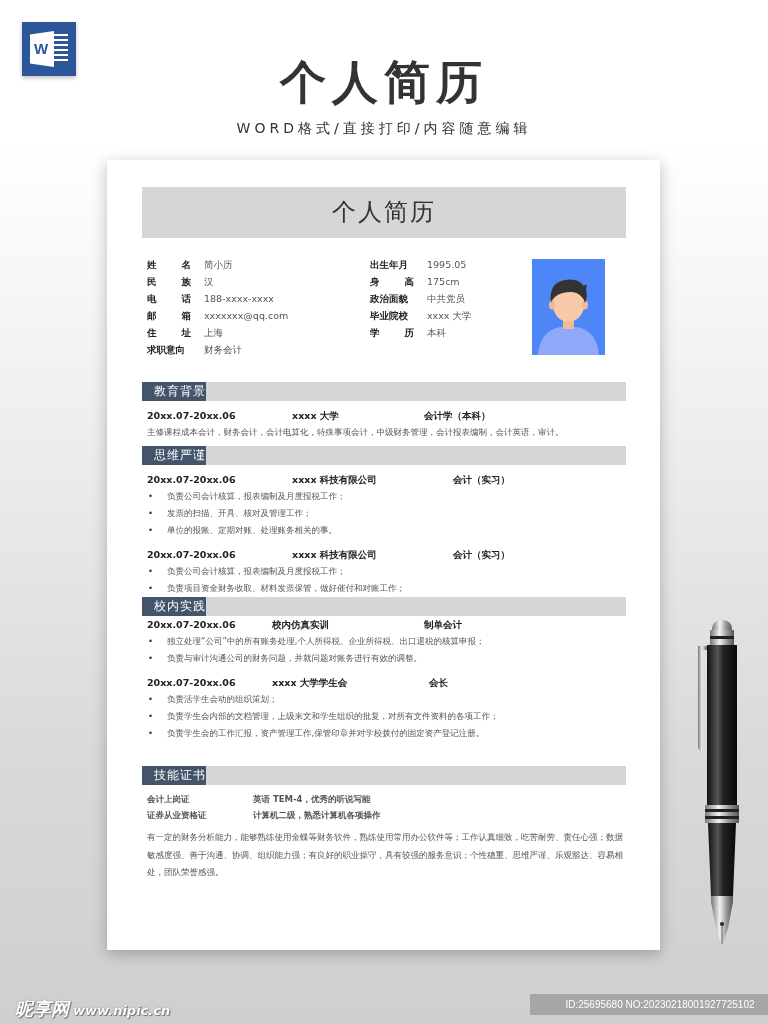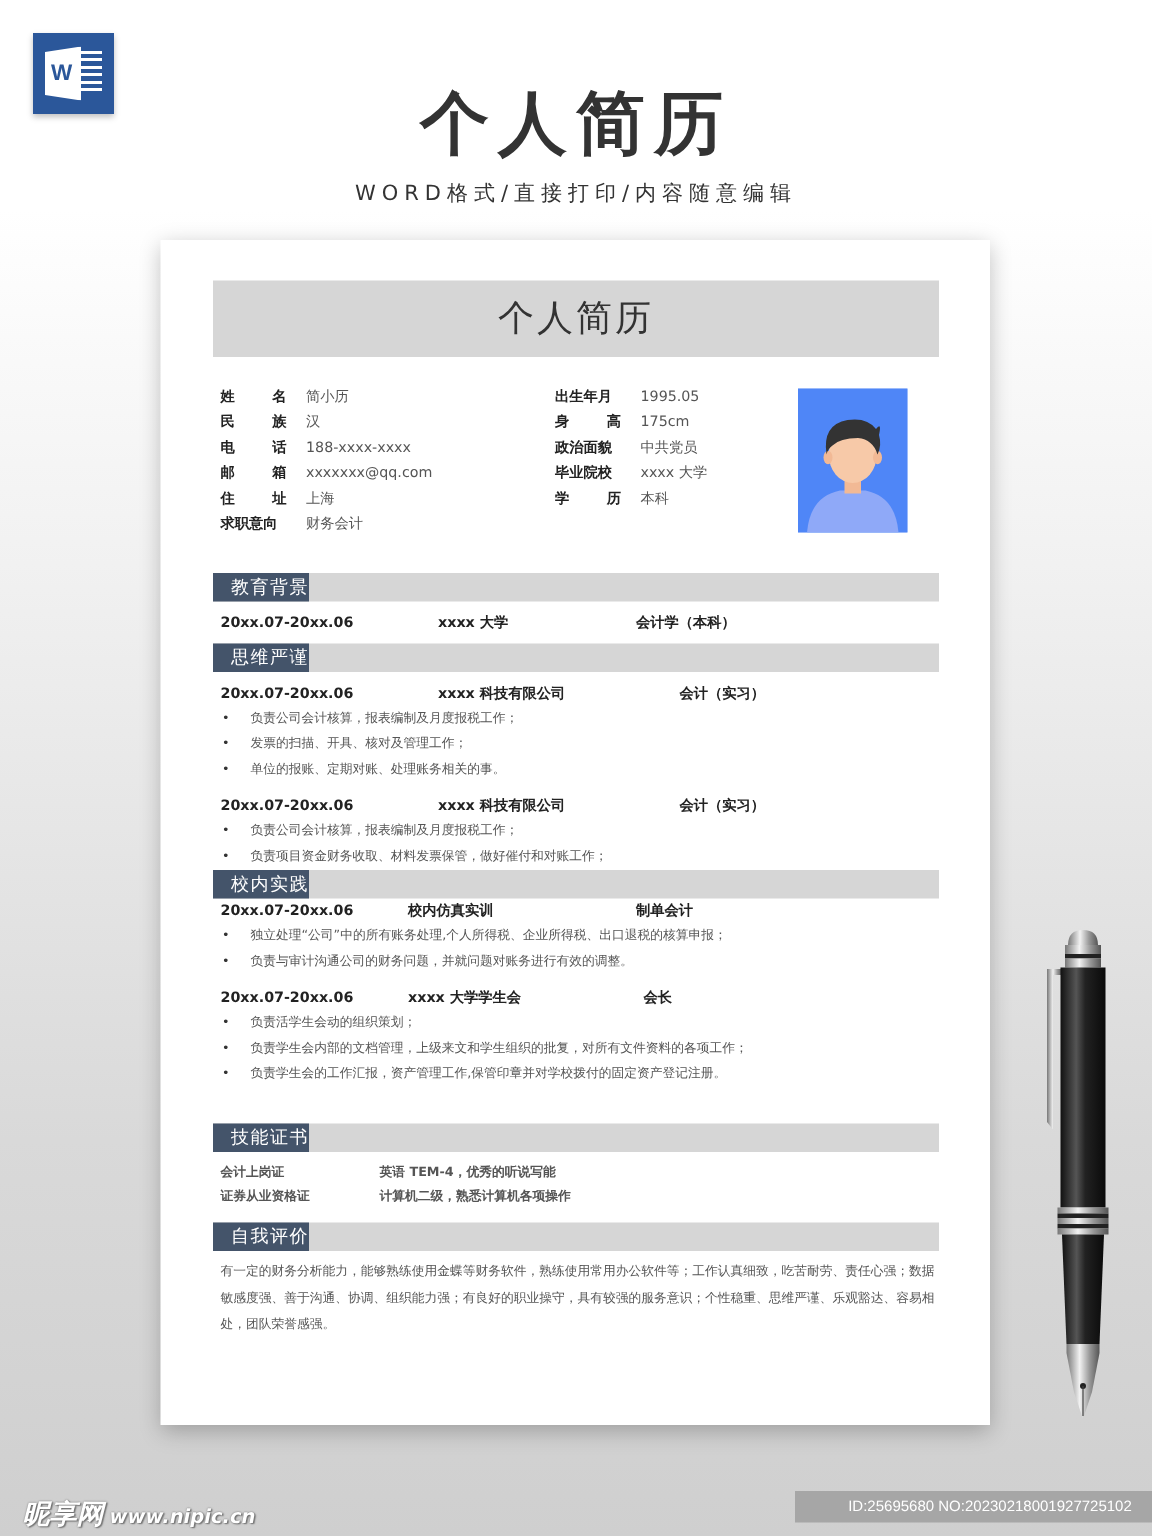--- a/index.html
+++ b/index.html
@@ -214,20 +214,21 @@
 
     <div class="section-header">
       <div class="tag">教育背景</div>
     </div>
     <div style="padding-top:6px">
       <div class="entry-head">
         <span style="left:5px">20xx.07-20xx.06</span>
         <span style="left:150px">xxxx 大学</span>
         <span style="left:282px">会计学（本科）</span>
       </div>
+      <div class="text">主修课程成本会计，财务会计，会计电算化，特殊事项会计，中级财务管理，会计报表编制，会计英语，审计。</div>
     </div>
 
     <div class="section-header" style="margin-top:5px">
       <div class="tag">思维严谨</div>
     </div>
     <div style="padding-top:6px">
       <div class="entry-head">
         <span style="left:5px">20xx.07-20xx.06</span>
         <span style="left:150px">xxxx 科技有限公司</span>
         <span style="left:311px">会计（实习）</span>
@@ -284,23 +285,20 @@
       <div class="row">
         <span style="left:5px">会计上岗证</span>
         <span style="left:111px">英语 TEM-4，优秀的听说写能</span>
       </div>
       <div class="row">
         <span style="left:5px">证券从业资格证</span>
         <span style="left:111px">计算机二级，熟悉计算机各项操作</span>
       </div>
     </div>
 
-    <div class="section-header" style="margin-top:9px">
-      <div class="tag">自我评价</div>
-    </div>
     <div class="self-eval">有一定的财务分析能力，能够熟练使用金蝶等财务软件，熟练使用常用办公软件等；工作认真细致，吃苦耐劳、责任心强；数据敏感度强、善于沟通、协调、组织能力强；有良好的职业操守，具有较强的服务意识；个性稳重、思维严谨、乐观豁达、容易相处，团队荣誉感强。</div>
   </div>
 </div>
 
 <div class="pen">
   <svg width="50" height="330" viewBox="0 0 50 330">
     <defs>
       <linearGradient id="body" x1="0" x2="1" y1="0" y2="0">
         <stop offset="0" stop-color="#111"></stop>
         <stop offset="0.35" stop-color="#555"></stop>

